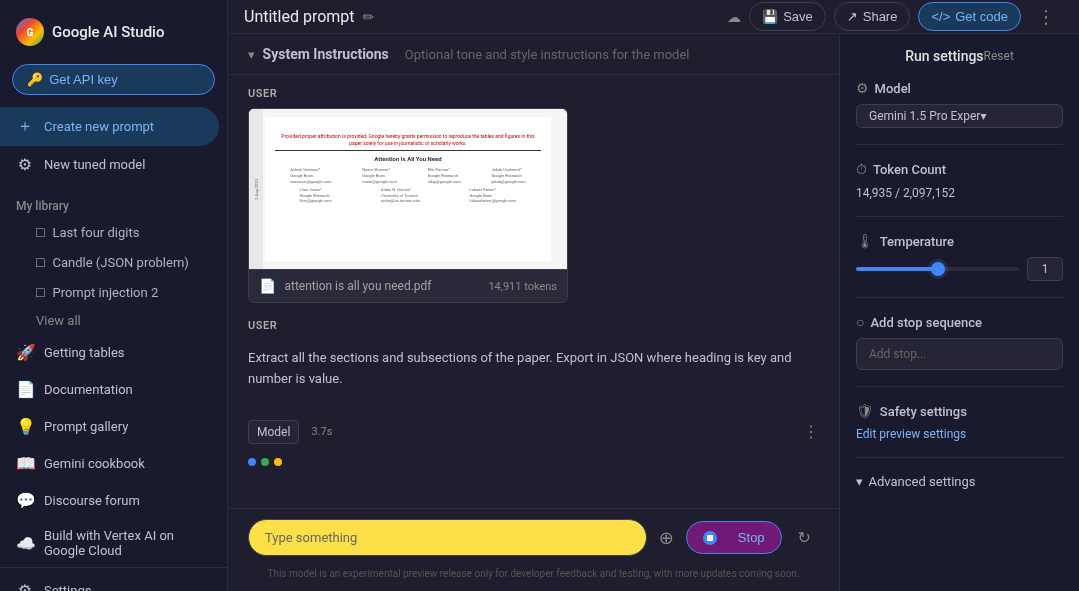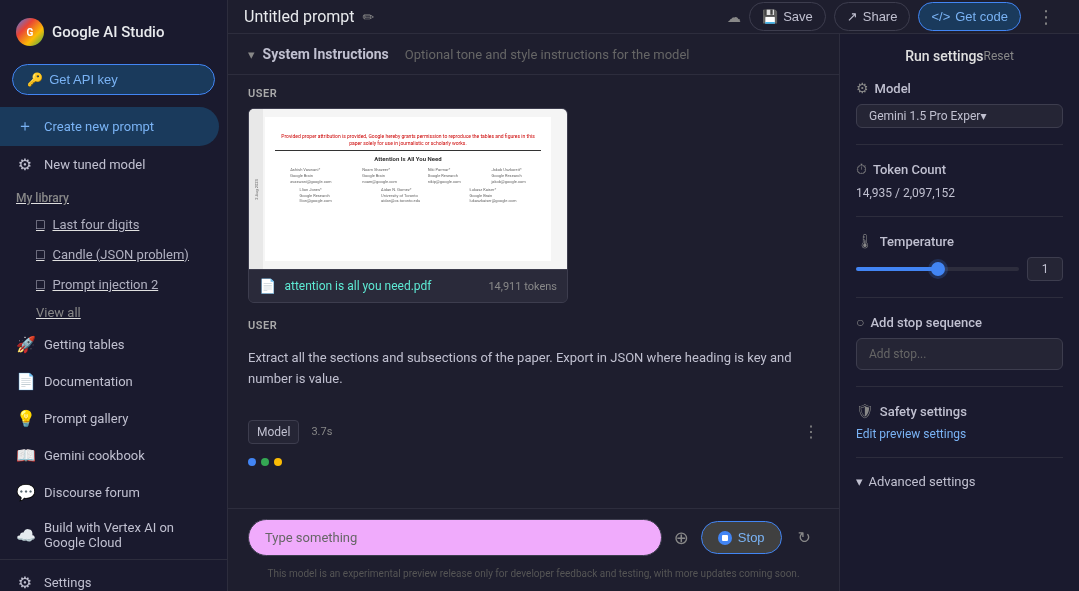--- a/index.html
+++ b/index.html
@@ -64,21 +64,21 @@
       border-radius: 0 24px 24px 0;
       margin-right: 8px;
       color: #c0c0d0;
       font-size: 13px;
     }
     .sidebar-item.active {
       background: #1a3a5c;
       color: #7ab3f5;
     }
     .sidebar-item .icon { font-size: 16px; width: 18px; text-align: center; }
-    .sidebar-section { margin-top: 0; text-decoration: underline; }
+    .sidebar-section { margin-top: 8px; }
     .sidebar-section-label {
       padding: 8px 16px 4px;
       font-size: 12px;
       color: #888;
       font-weight: 500;
     }
     .sidebar-subitem {
       display: flex;
       align-items: center;
       gap: 8px;
@@ -226,21 +226,21 @@
     .pdf-footer-text { font-size: 4px; color: #666; transform: rotate(-90deg); white-space: nowrap; }
     .pdf-meta {
       display: flex;
       align-items: center;
       gap: 8px;
       padding: 8px 10px;
       background: #2a2a3a;
       border-top: 1px solid #3d3d4e;
     }
     .pdf-icon { color: #888; font-size: 14px; }
-    .pdf-name { color: #5eead4; font-size: 12px; flex: 1; }
+    .pdf-name { color: #a3a3a3; font-size: 12px; flex: 1; }
     .pdf-tokens { color: #888; font-size: 11px; }
 
     .message-text {
       color: #c0c0d0;
       font-size: 13px;
       line-height: 1.6;
       padding: 8px 0;
     }
 
     .model-response {
@@ -284,37 +284,37 @@
     
     .input-area {
       padding: 10px 20px;
       border-top: 1px solid #2d2d3d;
       display: flex;
       align-items: center;
       gap: 8px;
     }
     .input-field {
       flex: 1;
-      background: #f0abfc;
+      background: #fde047;
       border: 1px solid #3d3d4e;
       border-radius: 24px;
       padding: 10px 16px;
       color: #888;
       font-size: 13px;
       outline: none;
       display: flex;
       align-items: center;
     }
     .input-placeholder { color: #666; }
     .add-btn { color: #888; cursor: pointer; font-size: 18px; padding: 4px; }
     .stop-btn {
       display: flex;
       align-items: center;
-      gap: 6px;
-      background: #404040;
+      gap: 21px;
+      background: #701a75;
       border: 1px solid #4285f4;
       border-radius: 20px;
       padding: 8px 16px;
       color: #7ab3f5;
       cursor: pointer;
       font-size: 13px;
     }
     .stop-icon {
       width: 14px; height: 14px;
       background: #4285f4;

